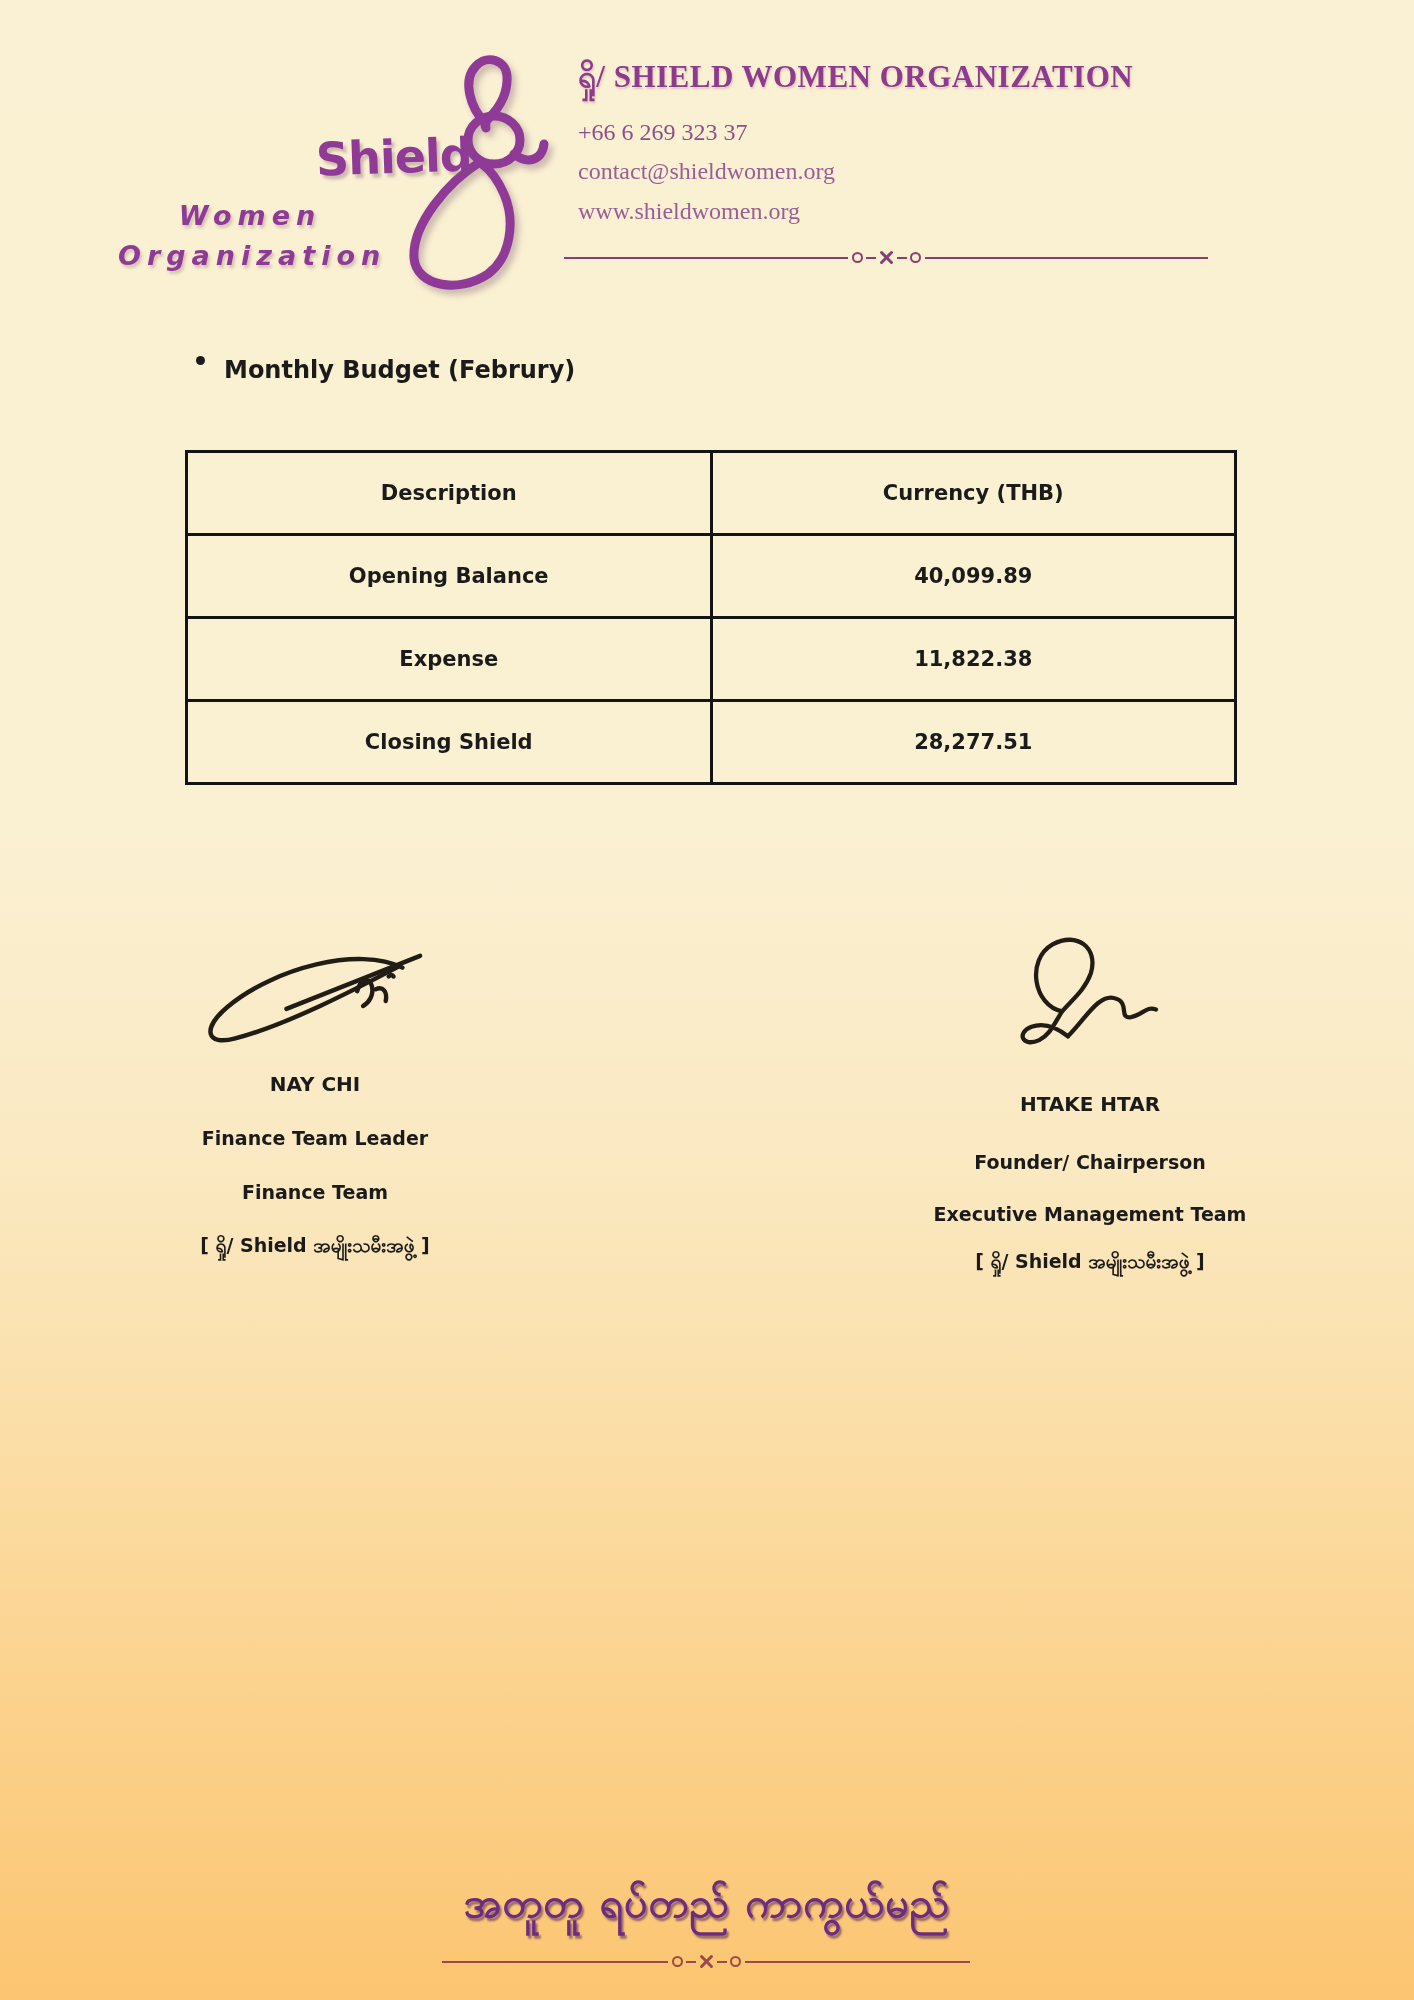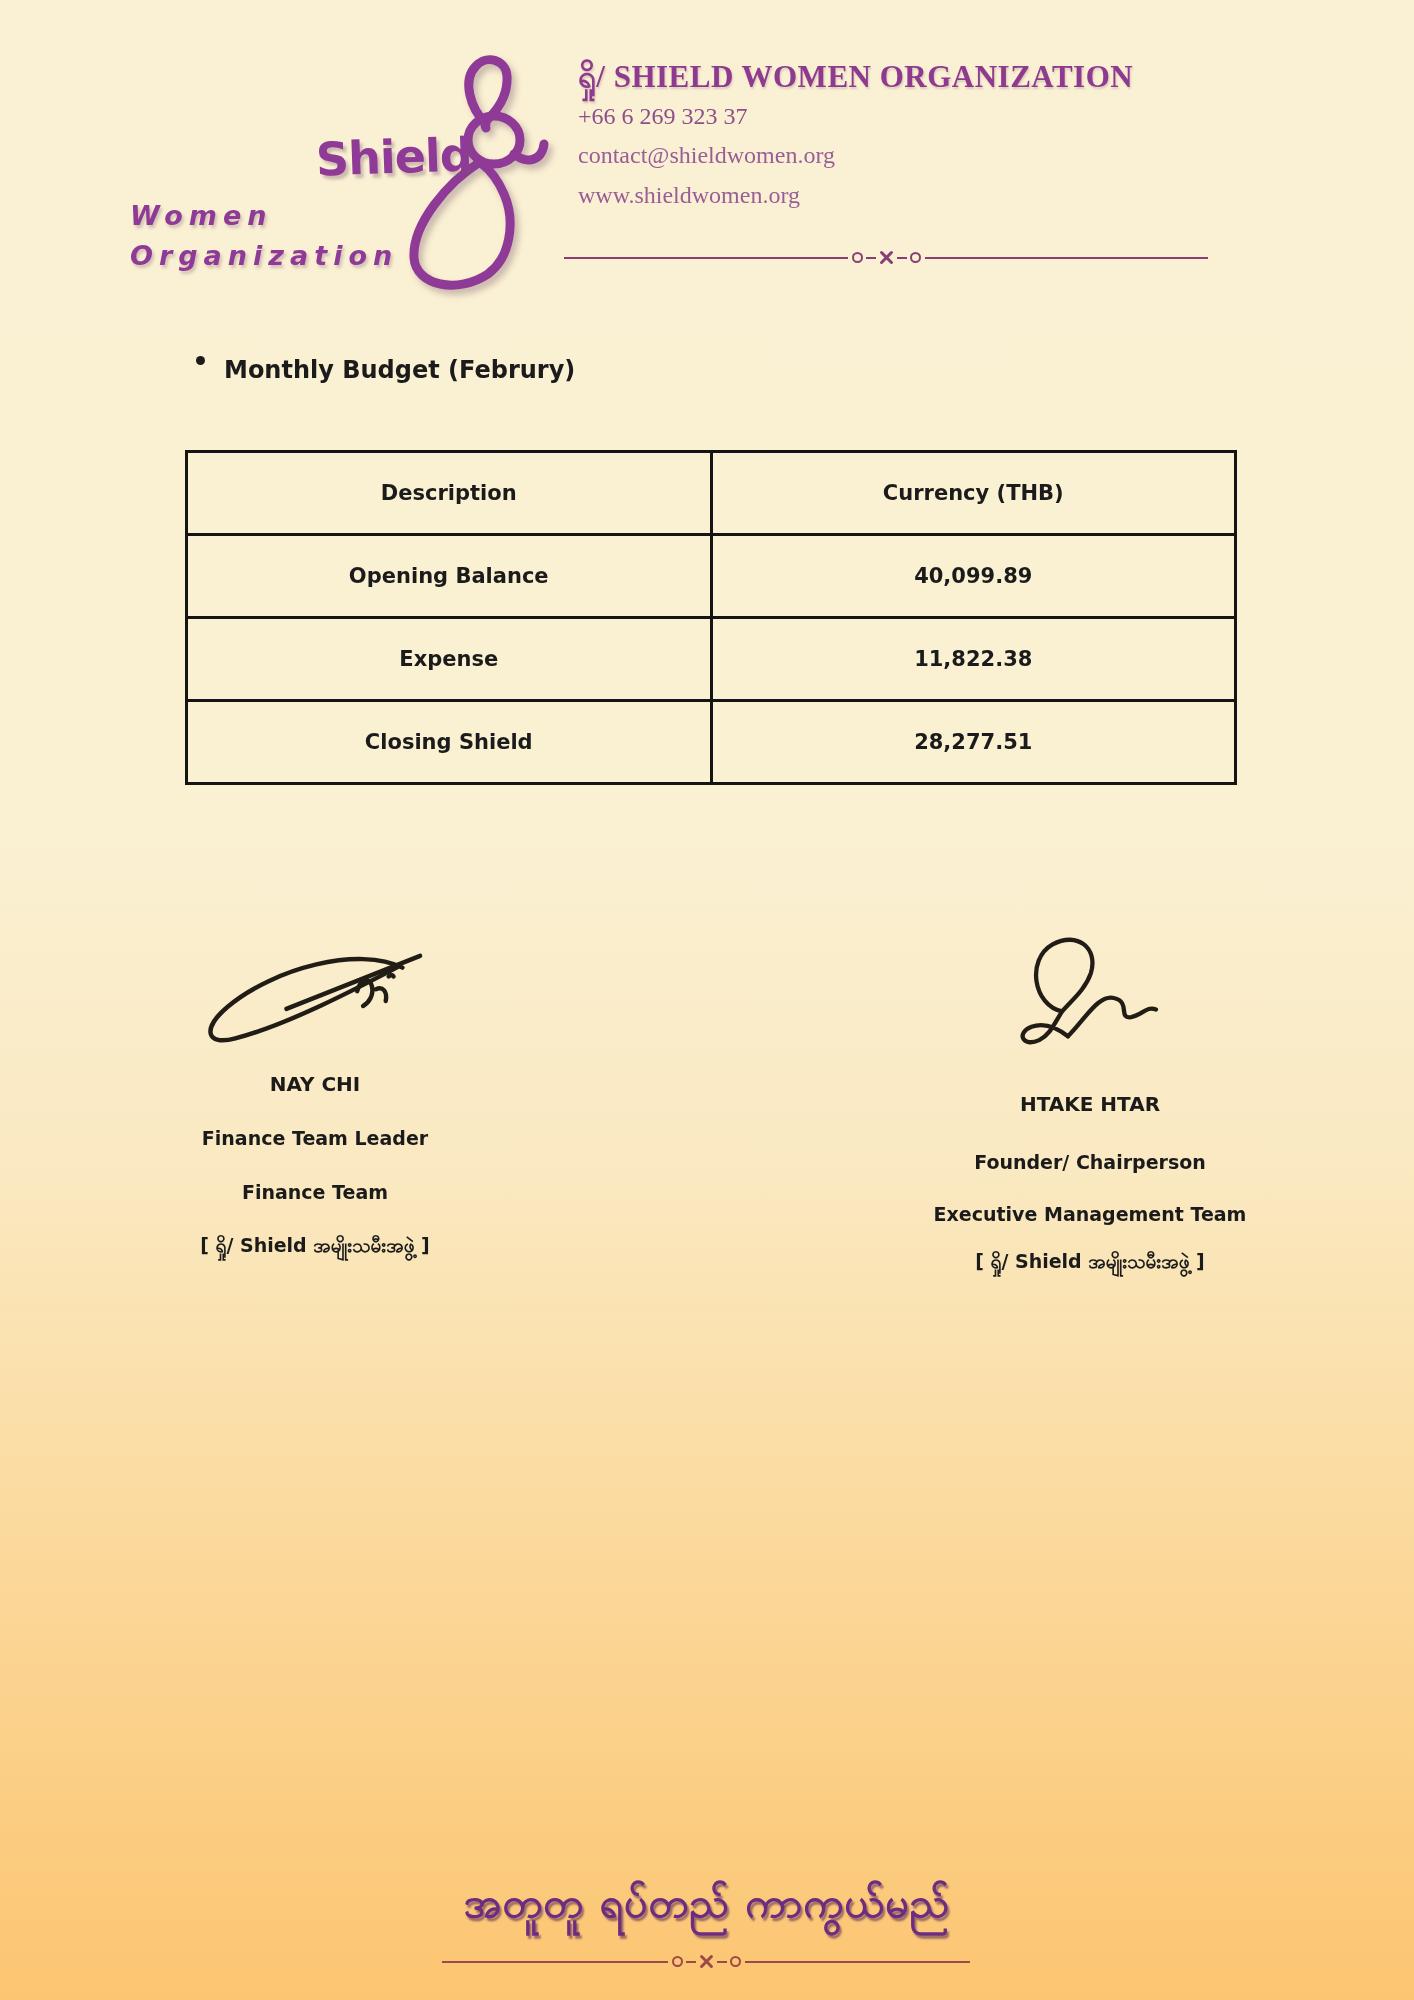--- a/index.html
+++ b/index.html
@@ -12,33 +12,33 @@
   }
   
   .logo-figure{position:absolute;left:400px;top:48px;width:185px;height:250px;
     filter:drop-shadow(4px 5px 3px rgba(120,90,110,.38));}
   .logo-brand{
     position:absolute;left:316px;top:130px;
     font-size:46px;font-weight:bold;color:#8E3A96;
     letter-spacing:-1px;transform:rotate(-2deg);
     text-shadow:3px 4px 3px rgba(120,90,110,.35);
   }
-  .logo-words{position:absolute;left:130px;top:196px;width:264px;text-align:left;color:#8E3A96;}
+  .logo-words{position:absolute;left:118px;top:196px;width:264px;text-align:center;color:#8E3A96;}
   .logo-words .w{
     font-style:italic;font-weight:bold;font-size:27px;letter-spacing:6px;
     line-height:40px;text-shadow:2px 3px 3px rgba(120,90,110,.3);
   }
   .org-block{position:absolute;left:578px;top:56px;color:#9A5E96;}
   .org-title{
     font-family:"Liberation Serif",serif;font-weight:bold;
     font-size:31px;color:#8E3A8F;letter-spacing:.5px;
     text-shadow:1px 2px 2px rgba(120,90,110,.25);
   }
   .org-line{font-family:"Liberation Serif",serif;font-size:24px;}
-  .org-phone{margin-top:1px;color:#8D4F8B;}
+  .org-phone{margin-top:17px;color:#8D4F8B;}
   .org-web{margin-top:13px;}
   .org-mail{margin-top:12px;}
   
   .divider{position:absolute;display:flex;align-items:center;}
   .divider .dline{flex:1;height:2px;}
   .divider-top{left:564px;top:250px;width:644px;}
   .divider-top .dline{background:#8A3E76;}
   .divider-bottom{left:442px;top:1954px;width:528px;}
   .divider-bottom .dline{background:#9C4A49;}
   .orn{display:flex;align-items:center;gap:3px;padding:0 4px;}

